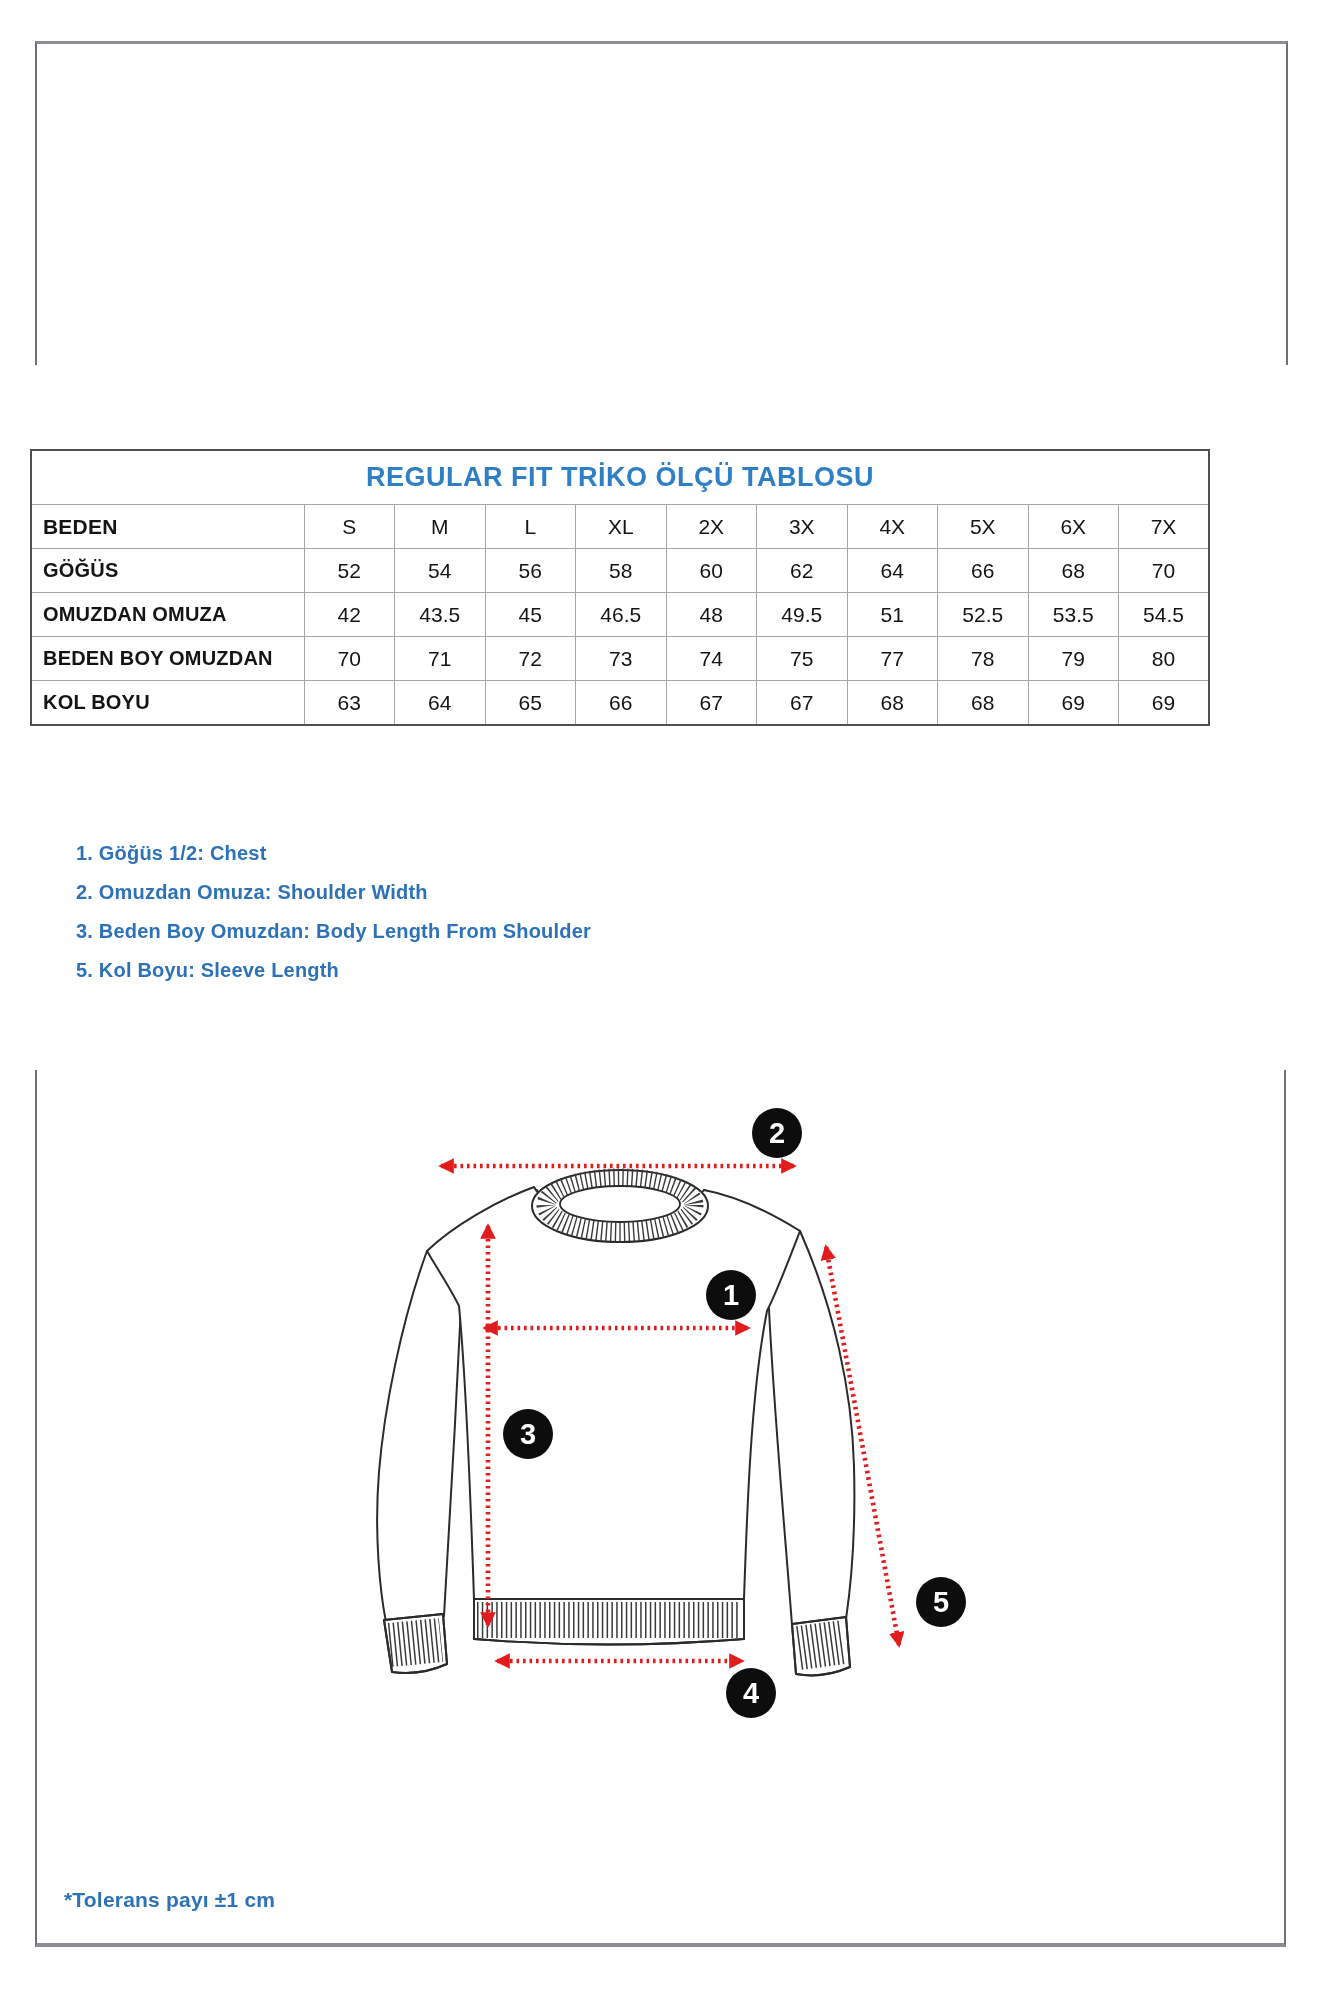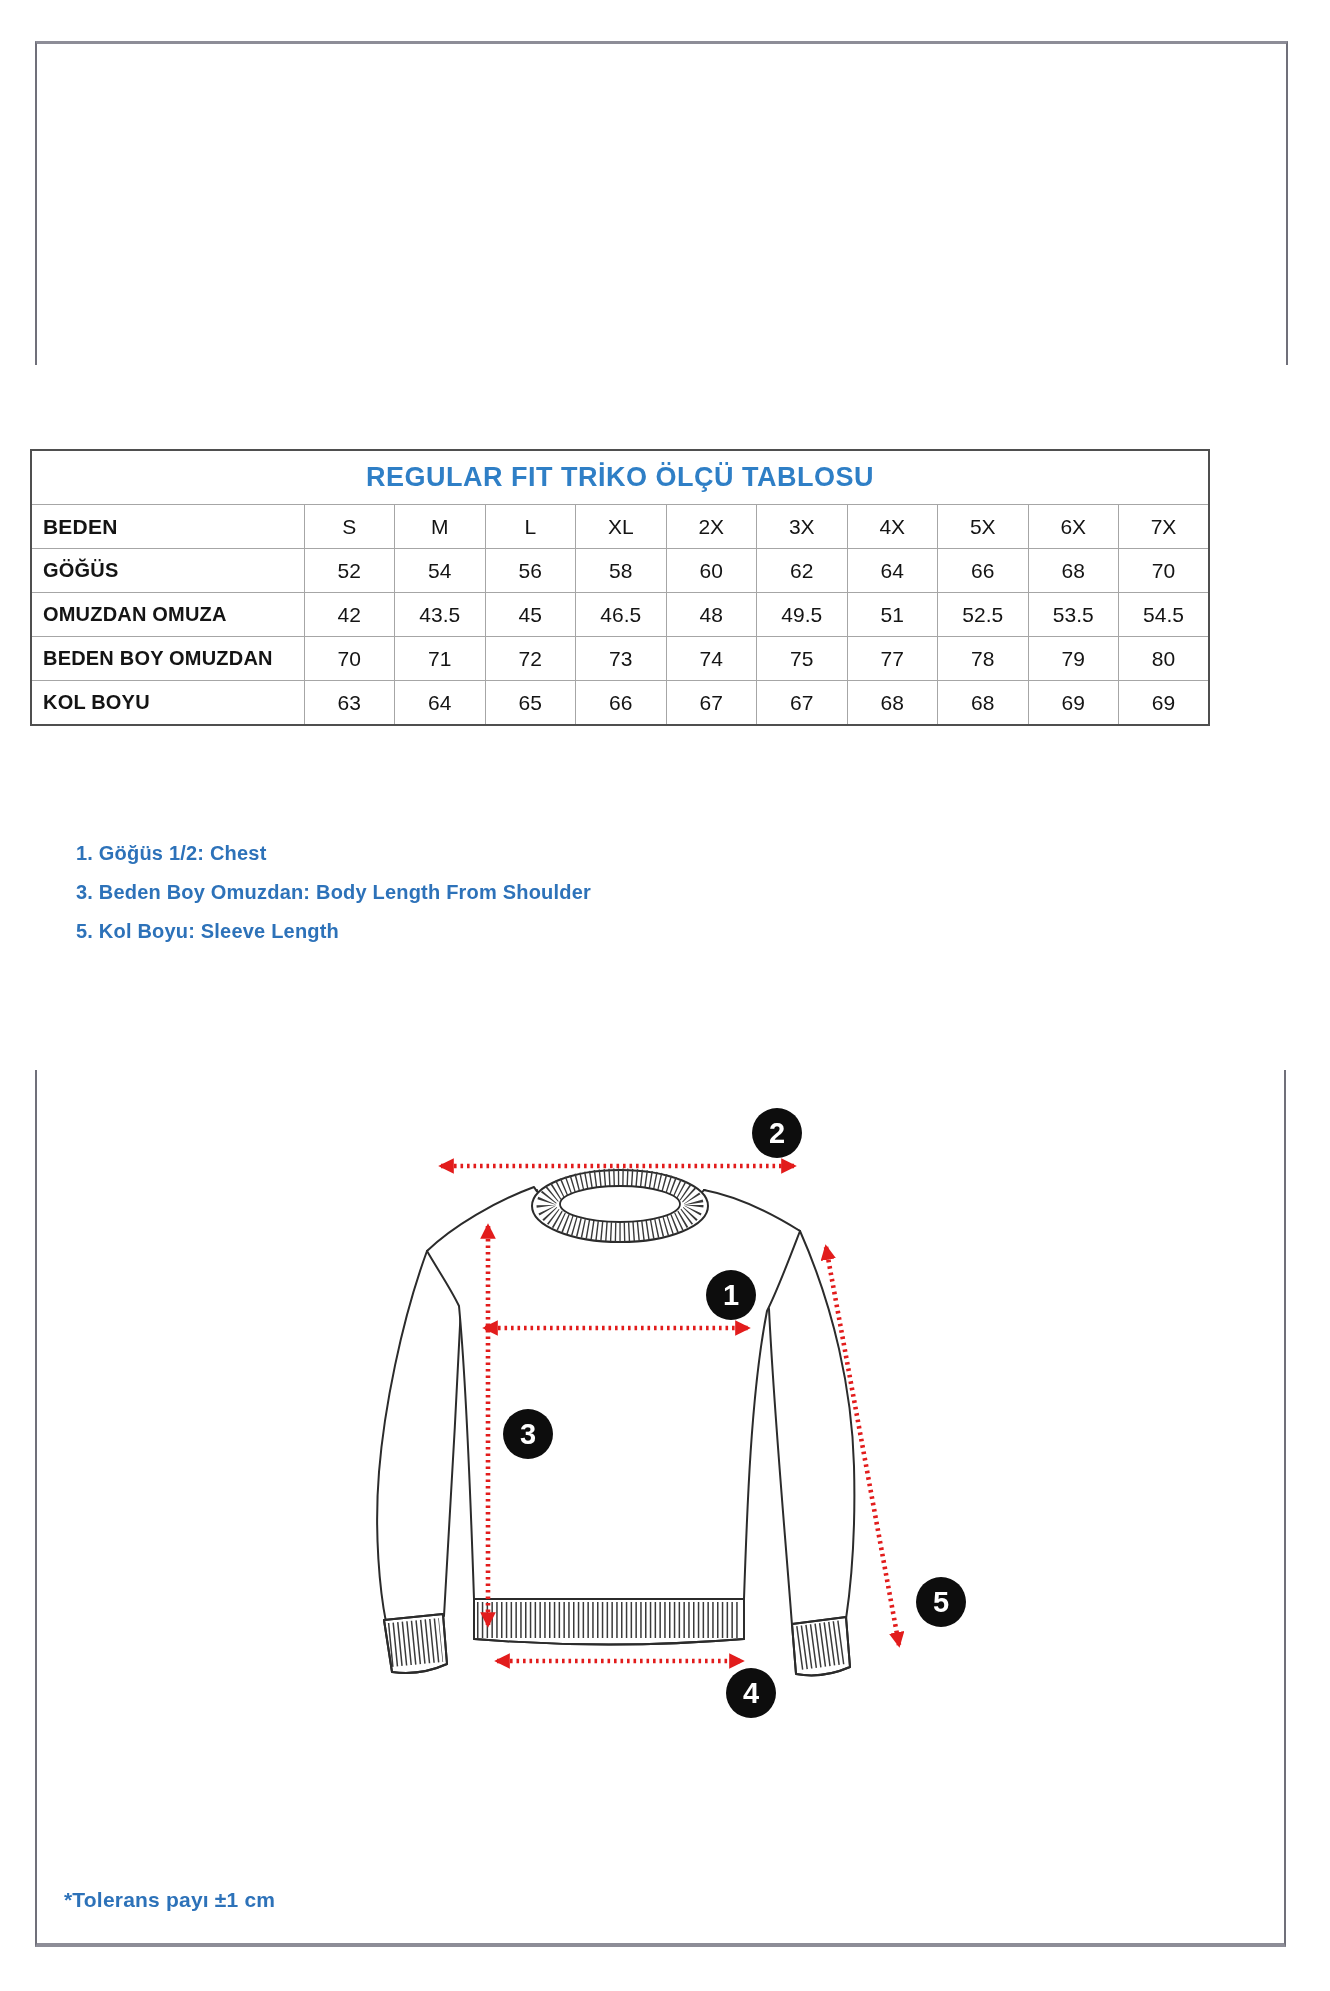--- a/index.html
+++ b/index.html
@@ -144,20 +144,21 @@
           <td>68</td>
           <td>68</td>
           <td>69</td>
           <td>69</td>
         </tr>
       </tbody>
   </table>
 
   <ul class="legend">
       <li>1. Göğüs 1/2: Chest</li>
+      <li>2. Omuzdan Omuza: Shoulder Width</li>
       <li>3. Beden Boy Omuzdan: Body Length From Shoulder</li>
       <li>5. Kol Boyu: Sleeve Length</li>
     </ul>
 
   <div class="diagram-frame"></div>
 
   <svg class="sweater-svg" viewBox="0 0 800 820" xmlns="http://www.w3.org/2000/svg">
     <defs>
       <marker id="ah" viewBox="0 0 10 10" refX="8.2" refY="5" markerWidth="3.4" markerHeight="3.4" orient="auto-start-reverse">
         <path d="M0,0 L10,5 L0,10 z" fill="#e21c1c"></path>

